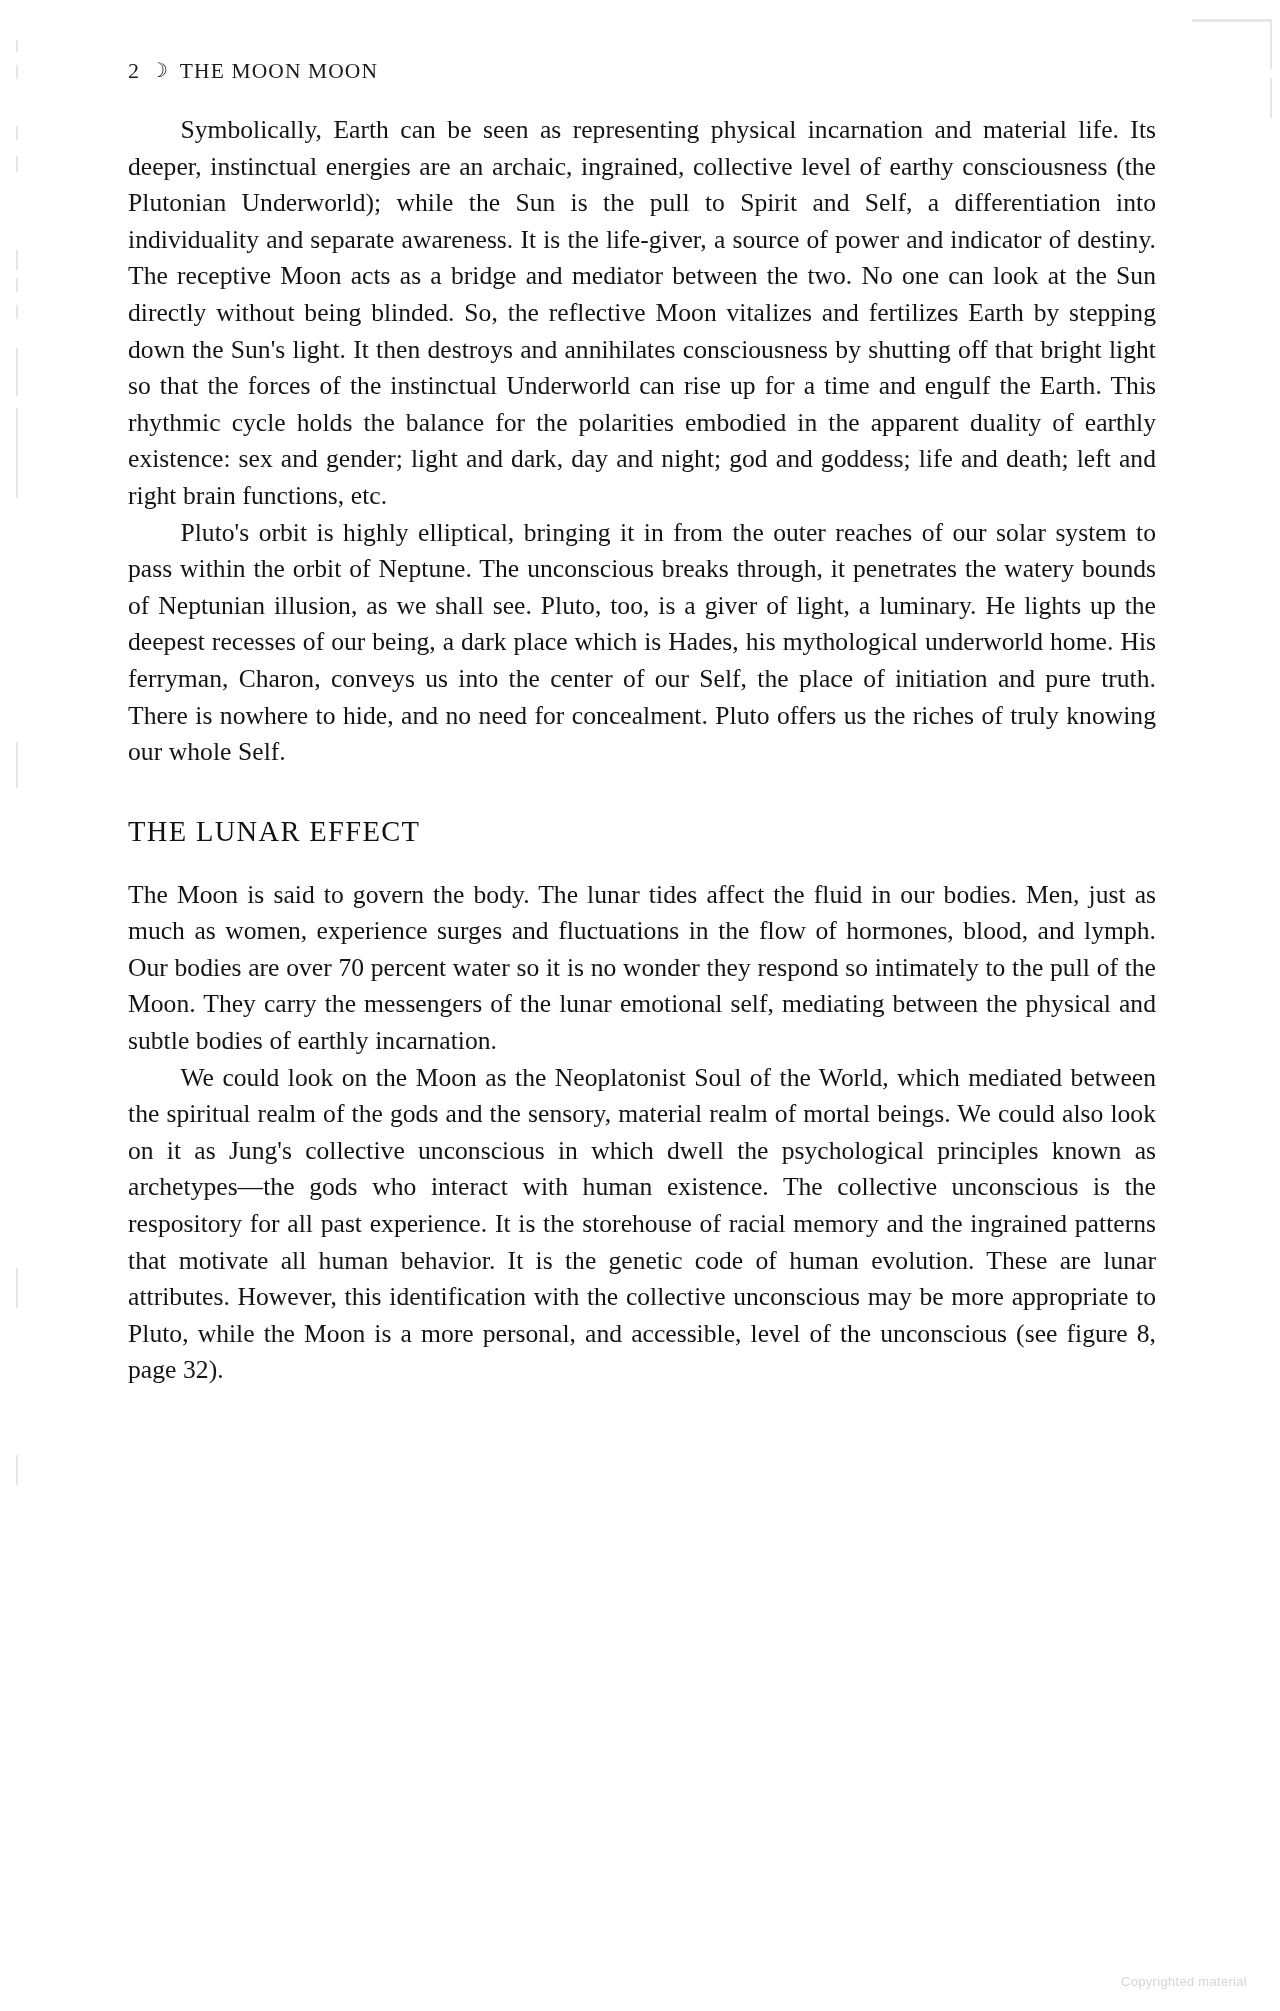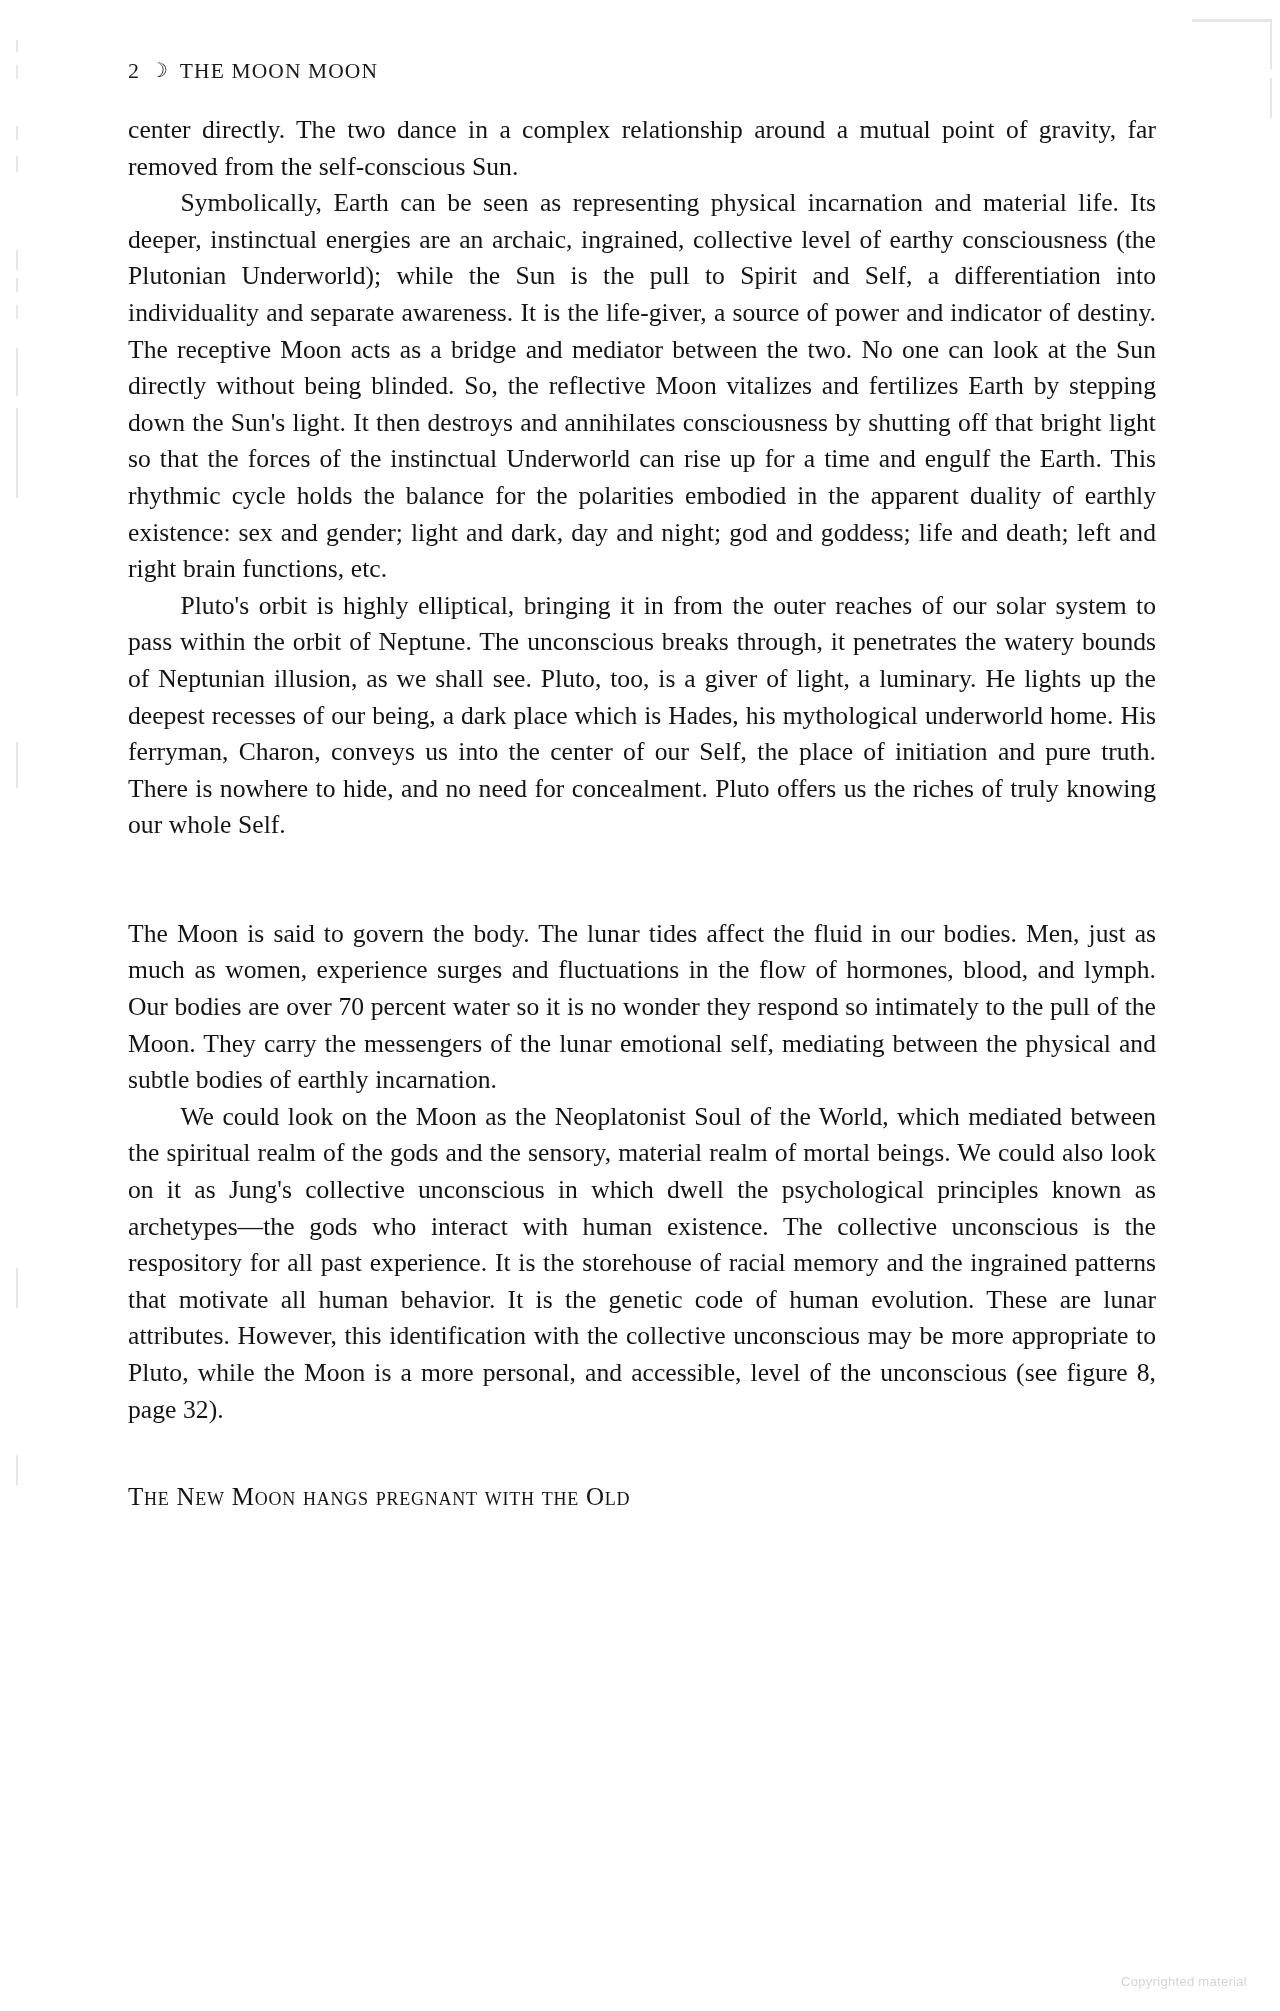--- a/index.html
+++ b/index.html
@@ -155,32 +155,31 @@
   </div>
 
   <div class="running-head">
     <span class="folio">2</span>
     <span class="moon-glyph">☽</span>
     <span class="head-title">THE MOON MOON</span>
   </div>
 
   <div class="column">
 
-    <p class="body">center directly. The two dance in a complex relationship around a mutual point of gravity, far removed from the self-conscious Sun.</p>
     <p class="body indent">Symbolically, Earth can be seen as representing physical incarnation and material life. Its deeper, instinctual energies are an archaic, ingrained, collective level of earthy consciousness (the Plutonian Underworld); while the Sun is the pull to Spirit and Self, a differentiation into individuality and separate awareness. It is the life-giver, a source of power and indicator of destiny. The receptive Moon acts as a bridge and mediator between the two. No one can look at the Sun directly without being blinded. So, the reflective Moon vitalizes and fertilizes Earth by stepping down the Sun's light. It then destroys and annihilates consciousness by shutting off that bright light so that the forces of the instinctual Underworld can rise up for a time and engulf the Earth. This rhythmic cycle holds the balance for the polarities embodied in the apparent duality of earthly existence: sex and gender; light and dark, day and night; god and goddess; life and death; left and right brain functions, etc.</p>
     <p class="body indent">Pluto's orbit is highly elliptical, bringing it in from the outer reaches of our solar system to pass within the orbit of Neptune. The unconscious breaks through, it penetrates the watery bounds of Neptunian illusion, as we shall see. Pluto, too, is a giver of light, a luminary. He lights up the deepest recesses of our being, a dark place which is Hades, his mythological underworld home. His ferryman, Charon, conveys us into the center of our Self, the place of initiation and pure truth. There is nowhere to hide, and no need for concealment. Pluto offers us the riches of truly knowing our whole Self.</p>
 
     <div class="spacer-before-lunar"></div>
+    <h2 class="section-head">THE LUNAR EFFECT</h2>
     <div class="spacer-after-lunar"></div>
 
     <p class="body">The Moon is said to govern the body. The lunar tides affect the fluid in our bodies. Men, just as much as women, experience surges and fluctuations in the flow of hormones, blood, and lymph. Our bodies are over 70 percent water so it is no wonder they respond so intimately to the pull of the Moon. They carry the messengers of the lunar emotional self, mediating between the physical and subtle bodies of earthly incarnation.</p>
     <p class="body indent">We could look on the Moon as the Neoplatonist Soul of the World, which mediated between the spiritual realm of the gods and the sensory, material realm of mortal beings. We could also look on it as Jung's collective unconscious in which dwell the psychological principles known as archetypes—the gods who interact with human existence. The collective unconscious is the respository for all past experience. It is the storehouse of racial memory and the ingrained patterns that motivate all human behavior. It is the genetic code of human evolution. These are lunar attributes. However, this identification with the collective unconscious may be more appropriate to Pluto, while the Moon is a more personal, and accessible, level of the unconscious (see figure 8, page 32).</p>
 
     <div class="spacer-before-newmoon"></div>
-    <h3 class="subsection-head">The New Moon hangs pregnant with the Old</h3>
     <div class="spacer-after-newmoon"></div>
 
 
   </div>
 
   <div class="watermark">Copyrighted material</div>
 
 </div>
 
 </body></html>

